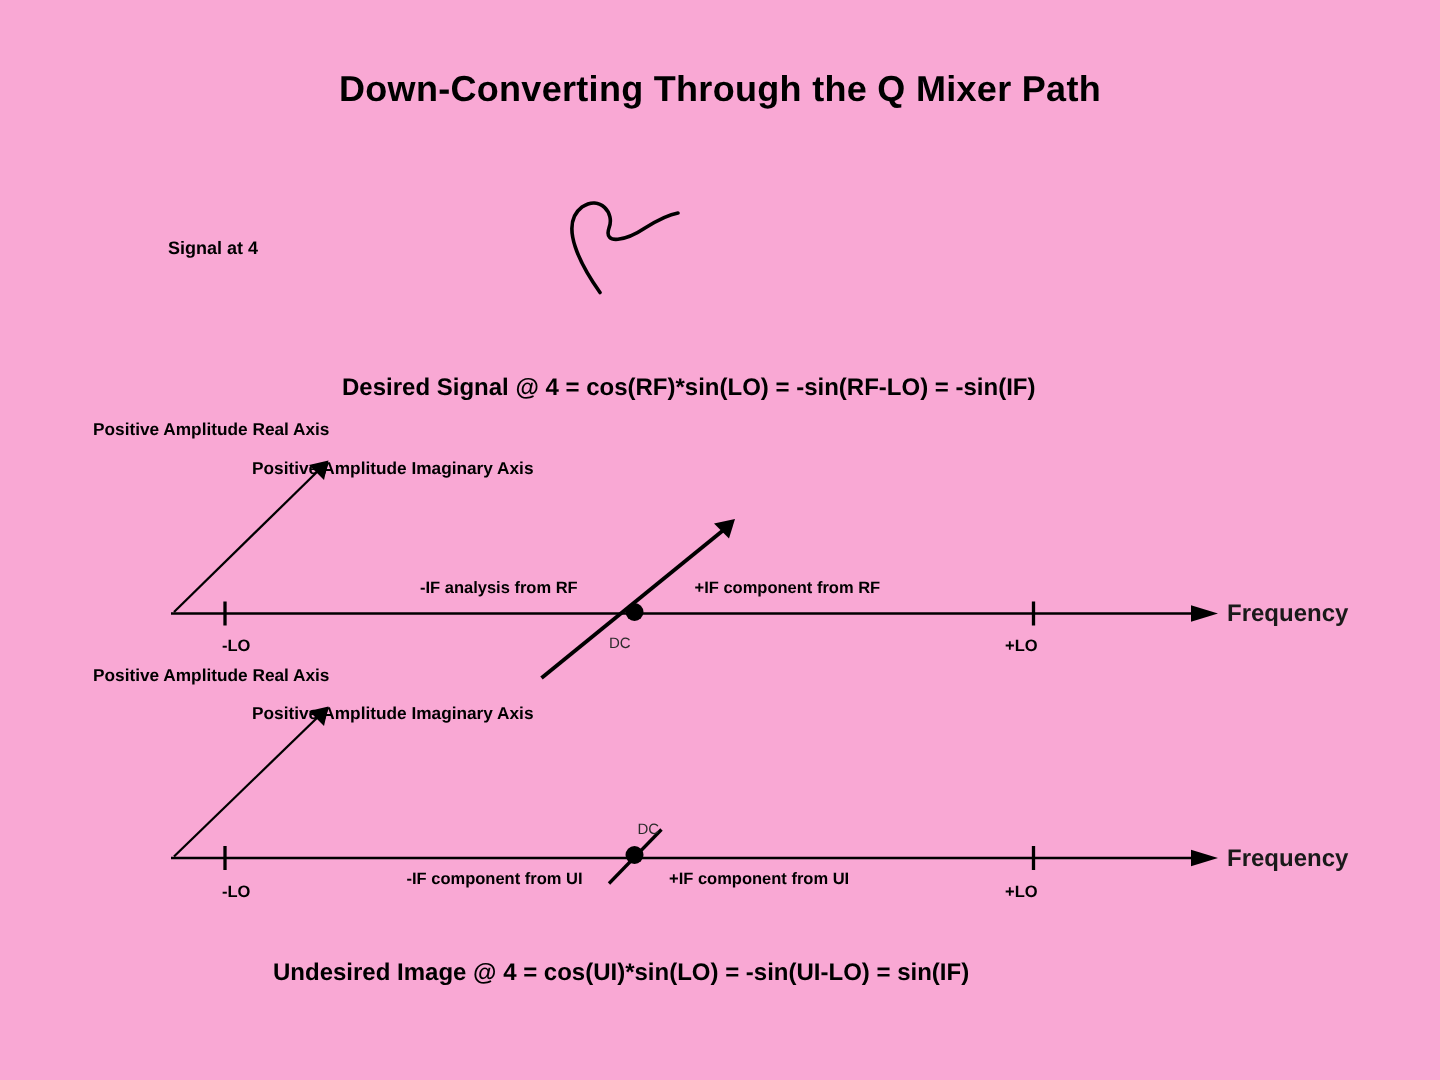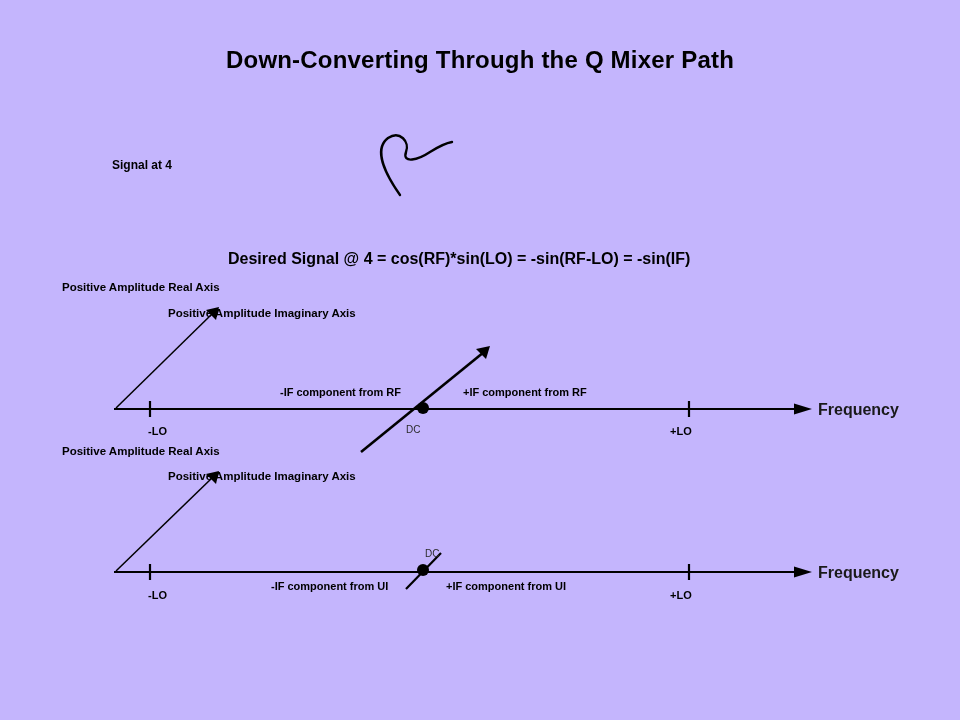--- a/index.html
+++ b/index.html
@@ -13,21 +13,21 @@
     position: relative;
     font-family: "Liberation Sans", sans-serif;
     color: #000000;
     overflow: hidden;
   }
   .slide {
     position: absolute;
     left: 0; top: 0;
     width: 960px;
     height: 720px;
-    background: #c4b5fd;
+    background: #f9a8d4;
   }
   .title {
     position: absolute;
     left: 0;
     top: 46px;
     width: 960px;
     text-align: center;
     font-size: 24px;
     font-weight: bold;
     letter-spacing: 0.2px;
@@ -146,30 +146,31 @@
   </svg>
 
   <div class="abs bold t-signal-at-4">Signal at 4</div>
 
 
 
   <div class="abs bold t-desired">Desired Signal @ 4 = cos(RF)*sin(LO) =  -sin(RF-LO) = -sin(IF)</div>
 
   <div class="abs lbl" style="left:62px; top:281px;">Positive Amplitude Real Axis</div>
   <div class="abs lbl" style="left:168px; top:307px;">Positive Amplitude Imaginary Axis</div>
-  <div class="abs lbl-sm" style="left:280px; top:386px;">-IF component from RF</div>
+  <div class="abs lbl-sm" style="left:280px; top:386px;">-IF analysis from RF</div>
   <div class="abs lbl-sm" style="left:463px; top:386px;">+IF component from RF</div>
   <div class="abs lbl-dc" style="left:406px; top:424px;">DC</div>
   <div class="abs lbl-sm" style="left:148px; top:425px;">-LO</div>
   <div class="abs lbl-sm" style="left:670px; top:425px;">+LO</div>
   <div class="abs lbl-freq" style="left:818px; top:401px;">Frequency</div>
 
   <div class="abs lbl" style="left:62px; top:445px;">Positive Amplitude Real Axis</div>
   <div class="abs lbl" style="left:168px; top:470px;">Positive Amplitude Imaginary Axis</div>
   <div class="abs lbl-sm" style="left:271px; top:580px;">-IF component from UI</div>
   <div class="abs lbl-sm" style="left:446px; top:580px;">+IF component from UI</div>
   <div class="abs lbl-dc" style="left:425px; top:548px;">DC</div>
   <div class="abs lbl-sm" style="left:148px; top:589px;">-LO</div>
   <div class="abs lbl-sm" style="left:670px; top:589px;">+LO</div>
   <div class="abs lbl-freq" style="left:818px; top:564px;">Frequency</div>
 
+  <div class="abs bold t-undesired">Undesired Image @ 4 = cos(UI)*sin(LO) =  -sin(UI-LO) = sin(IF)</div>
 
 </div>
 
 </body></html>

